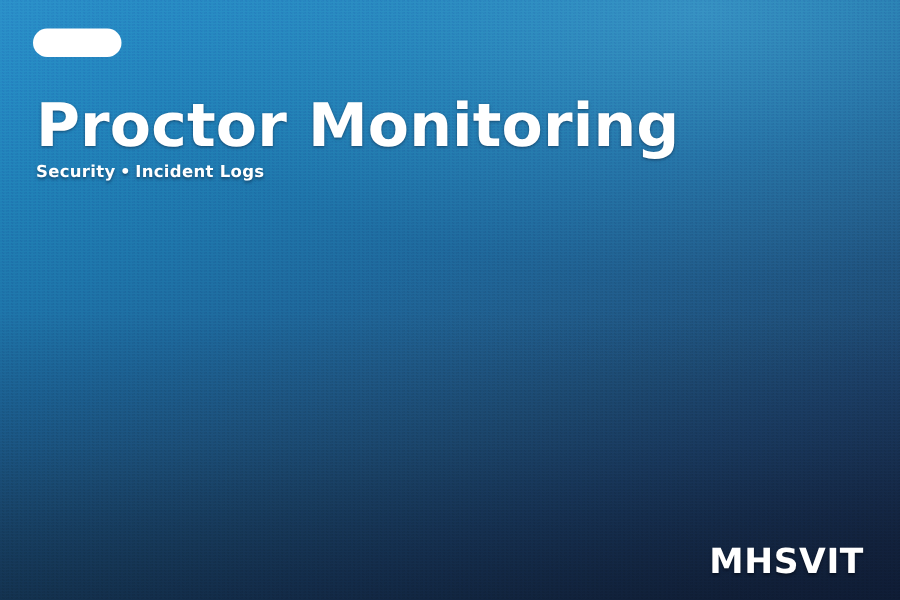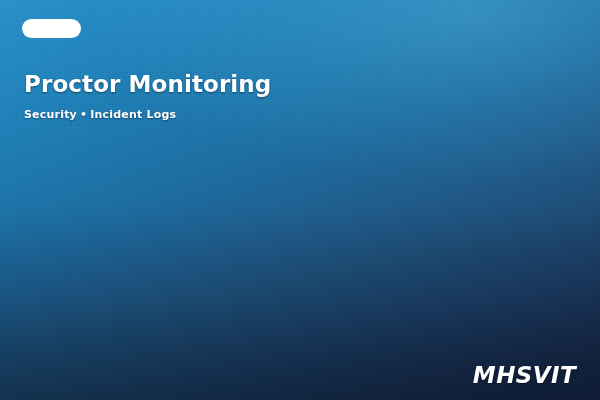--- a/index.html
+++ b/index.html
@@ -79,21 +79,21 @@
     height: 19px;
     border-radius: 10px;
     background: #ffffff;
   }
 
   #title {
     position: absolute;
     left: 24px;
     top: 66px;
     margin: 0;
-    font-size: 23px;
+    font-size: 40px;
     font-weight: bold;
     line-height: 36px;
     color: #ffffff;
     letter-spacing: 0.1px;
     white-space: nowrap;
     text-shadow: 0 1px 2px rgba(8,28,52,0.55);
   }
 
   #subtitle {
     position: absolute;
@@ -117,21 +117,20 @@
     right: 24px;
     bottom: 12px;
     margin: 0;
     font-size: 23px;
     font-weight: bold;
     line-height: 26px;
     color: #ffffff;
     letter-spacing: 0.4px;
     white-space: nowrap;
     text-shadow: 0 1px 2px rgba(2,8,20,0.6);
-    font-style: italic;
   }
 </style>
 </head>
 <body>
 
 <div id="slide">
 
   <div id="glow"></div>
   <div id="vignette"></div>
   <div id="grain"></div>

